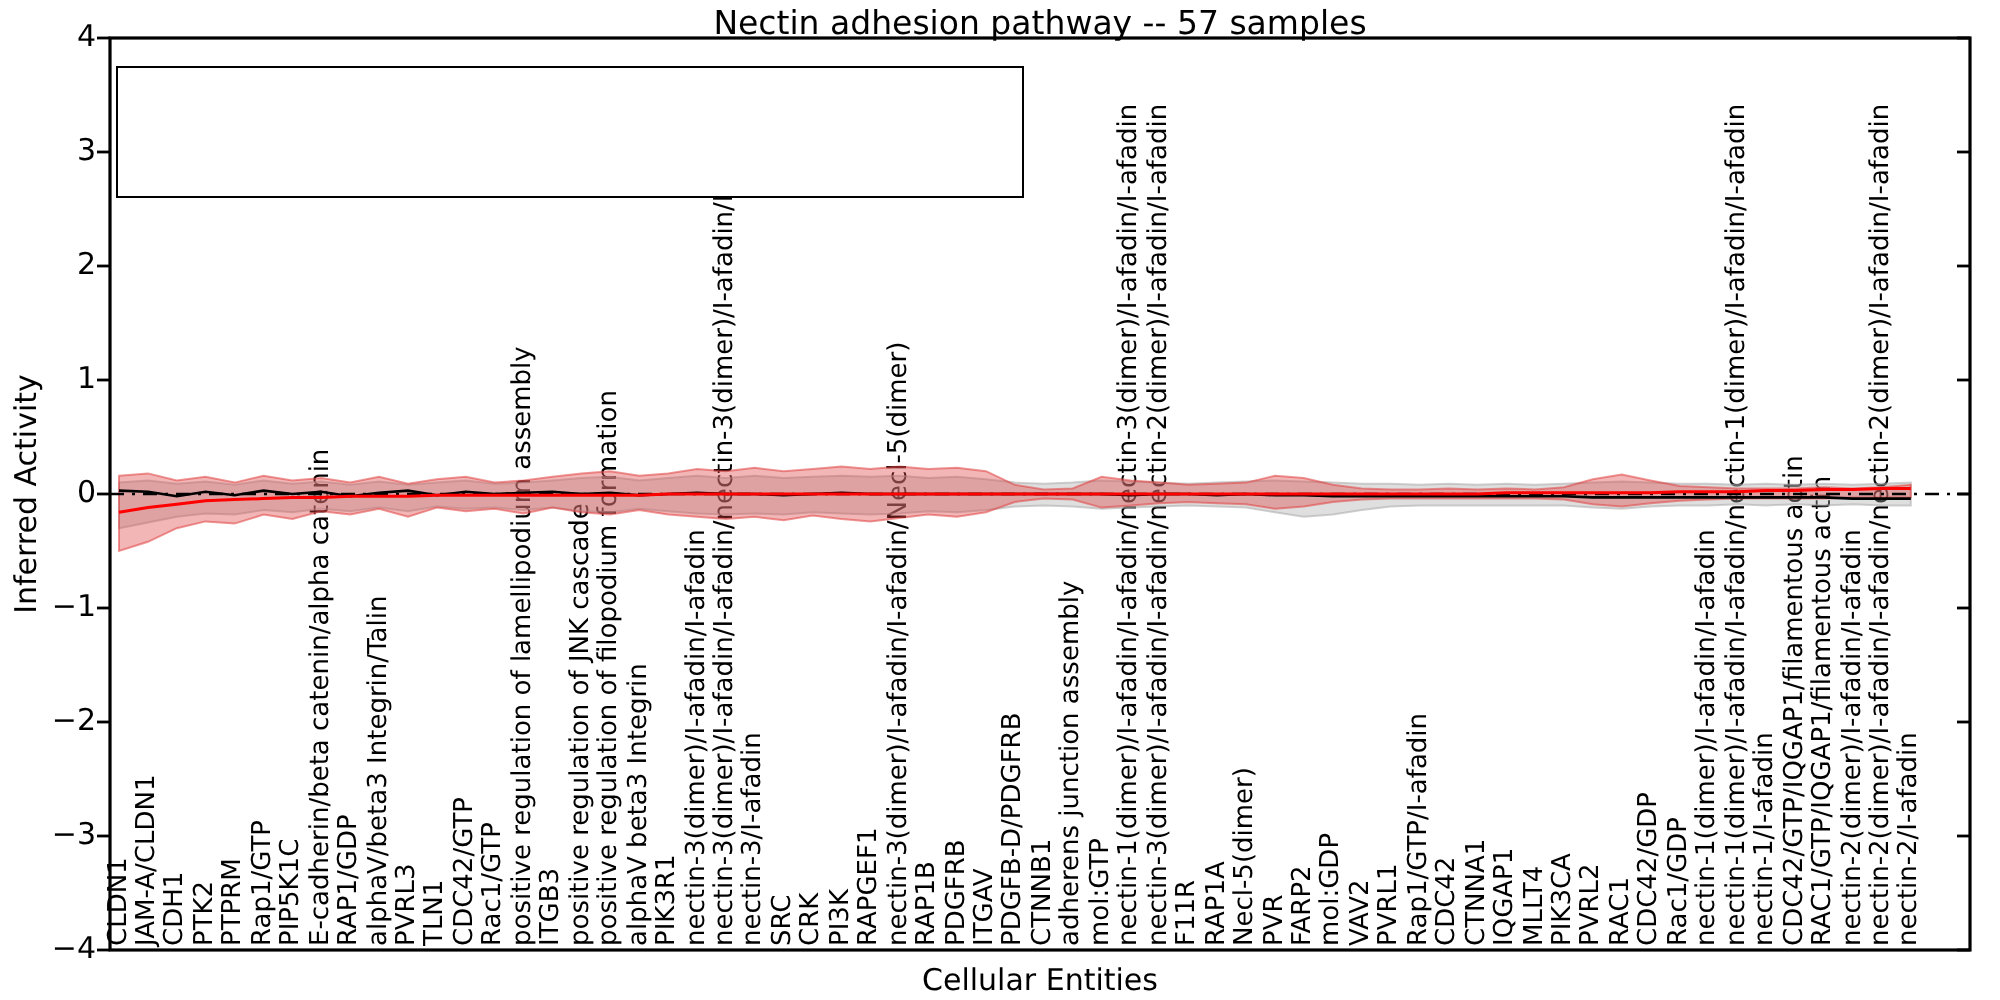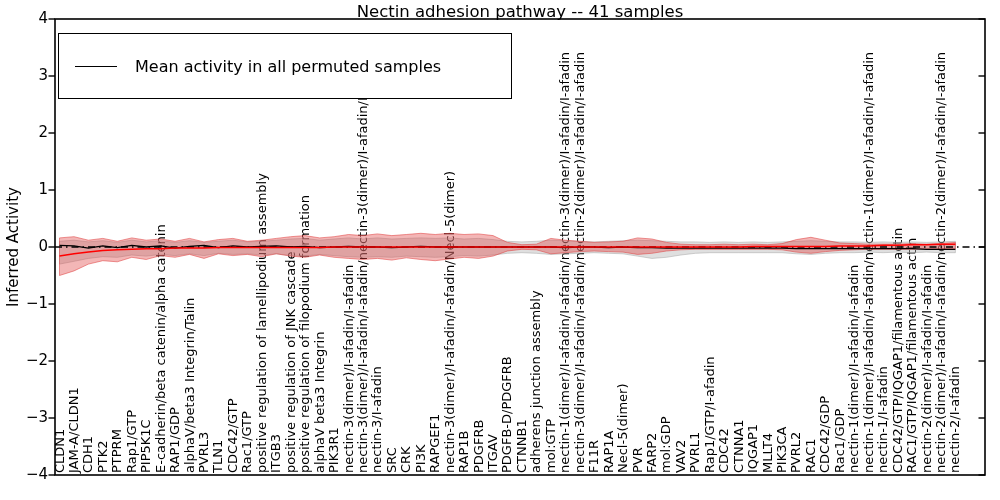--- a/index.html
+++ b/index.html
@@ -23,21 +23,21 @@
           display:flex;flex-direction:column;justify-content:center;}
   .legend-row{display:flex;align-items:center;height:30px;}
   .legend-line{width:42px;height:0;border-top:1.6px solid #000;margin-left:16px;
                flex:0 0 auto;}
   .legend-label{margin-left:18px;font-size:16px;color:#000;white-space:nowrap;}
 </style>
 </head>
 <body>
 
 <div id="fig">
-  <div id="title">Nectin adhesion pathway -- 41 samples</div>
+  <div id="title">Nectin adhesion pathway -- 57 samples</div>
 
   <div id="ylabel">Inferred Activity</div>
 
   <div id="xcats">
       <div class="xcat" style="left: 52.5px; top: 454px;">CLDN1</div>
       <div class="xcat" style="left: 66.95px; top: 454px;">JAM-A/CLDN1</div>
       <div class="xcat" style="left: 81.4px; top: 454px;">CDH1</div>
       <div class="xcat" style="left: 95.85px; top: 454px;">PTK2</div>
       <div class="xcat" style="left: 110.3px; top: 454px;">PTPRM</div>
       <div class="xcat" style="left: 124.75px; top: 454px;">Rap1/GTP</div>
@@ -121,26 +121,23 @@
       <line x1="978.5" y1="190" x2="985" y2="190" stroke="#000" stroke-width="1.4"></line>
       <line x1="48.5" y1="133" x2="55" y2="133" stroke="#000" stroke-width="1.4"></line>
       <line x1="978.5" y1="133" x2="985" y2="133" stroke="#000" stroke-width="1.4"></line>
       <line x1="48.5" y1="76" x2="55" y2="76" stroke="#000" stroke-width="1.4"></line>
       <line x1="978.5" y1="76" x2="985" y2="76" stroke="#000" stroke-width="1.4"></line>
       <line x1="48.5" y1="19" x2="55" y2="19" stroke="#000" stroke-width="1.4"></line>
       <line x1="978.5" y1="19" x2="985" y2="19" stroke="#000" stroke-width="1.4"></line>
     </svg>
 
   <div id="legend">
-    <div class="legend-row">
-      <div class="legend-line" id="leg-line-0" style="border-top-color: rgb(0, 0, 0);"></div>
-      <div class="legend-label">Mean activity in all permuted samples</div>
-    </div>
   </div>
 
+  <div id="xlabel">Cellular Entities</div>
 <div class="ytick" style="left: 14px; top: 465px;">−4</div>
     <div class="ytick" style="left: 14px; top: 408px;">−3</div>
     <div class="ytick" style="left: 14px; top: 351px;">−2</div>
     <div class="ytick" style="left: 14px; top: 294px;">−1</div>
     <div class="ytick" style="left: 14px; top: 237px;">0</div>
     <div class="ytick" style="left: 14px; top: 180px;">1</div>
     <div class="ytick" style="left: 14px; top: 123px;">2</div>
     <div class="ytick" style="left: 14px; top: 66px;">3</div>
     <div class="ytick" style="left: 14px; top: 9px;">4</div>
   </div>

